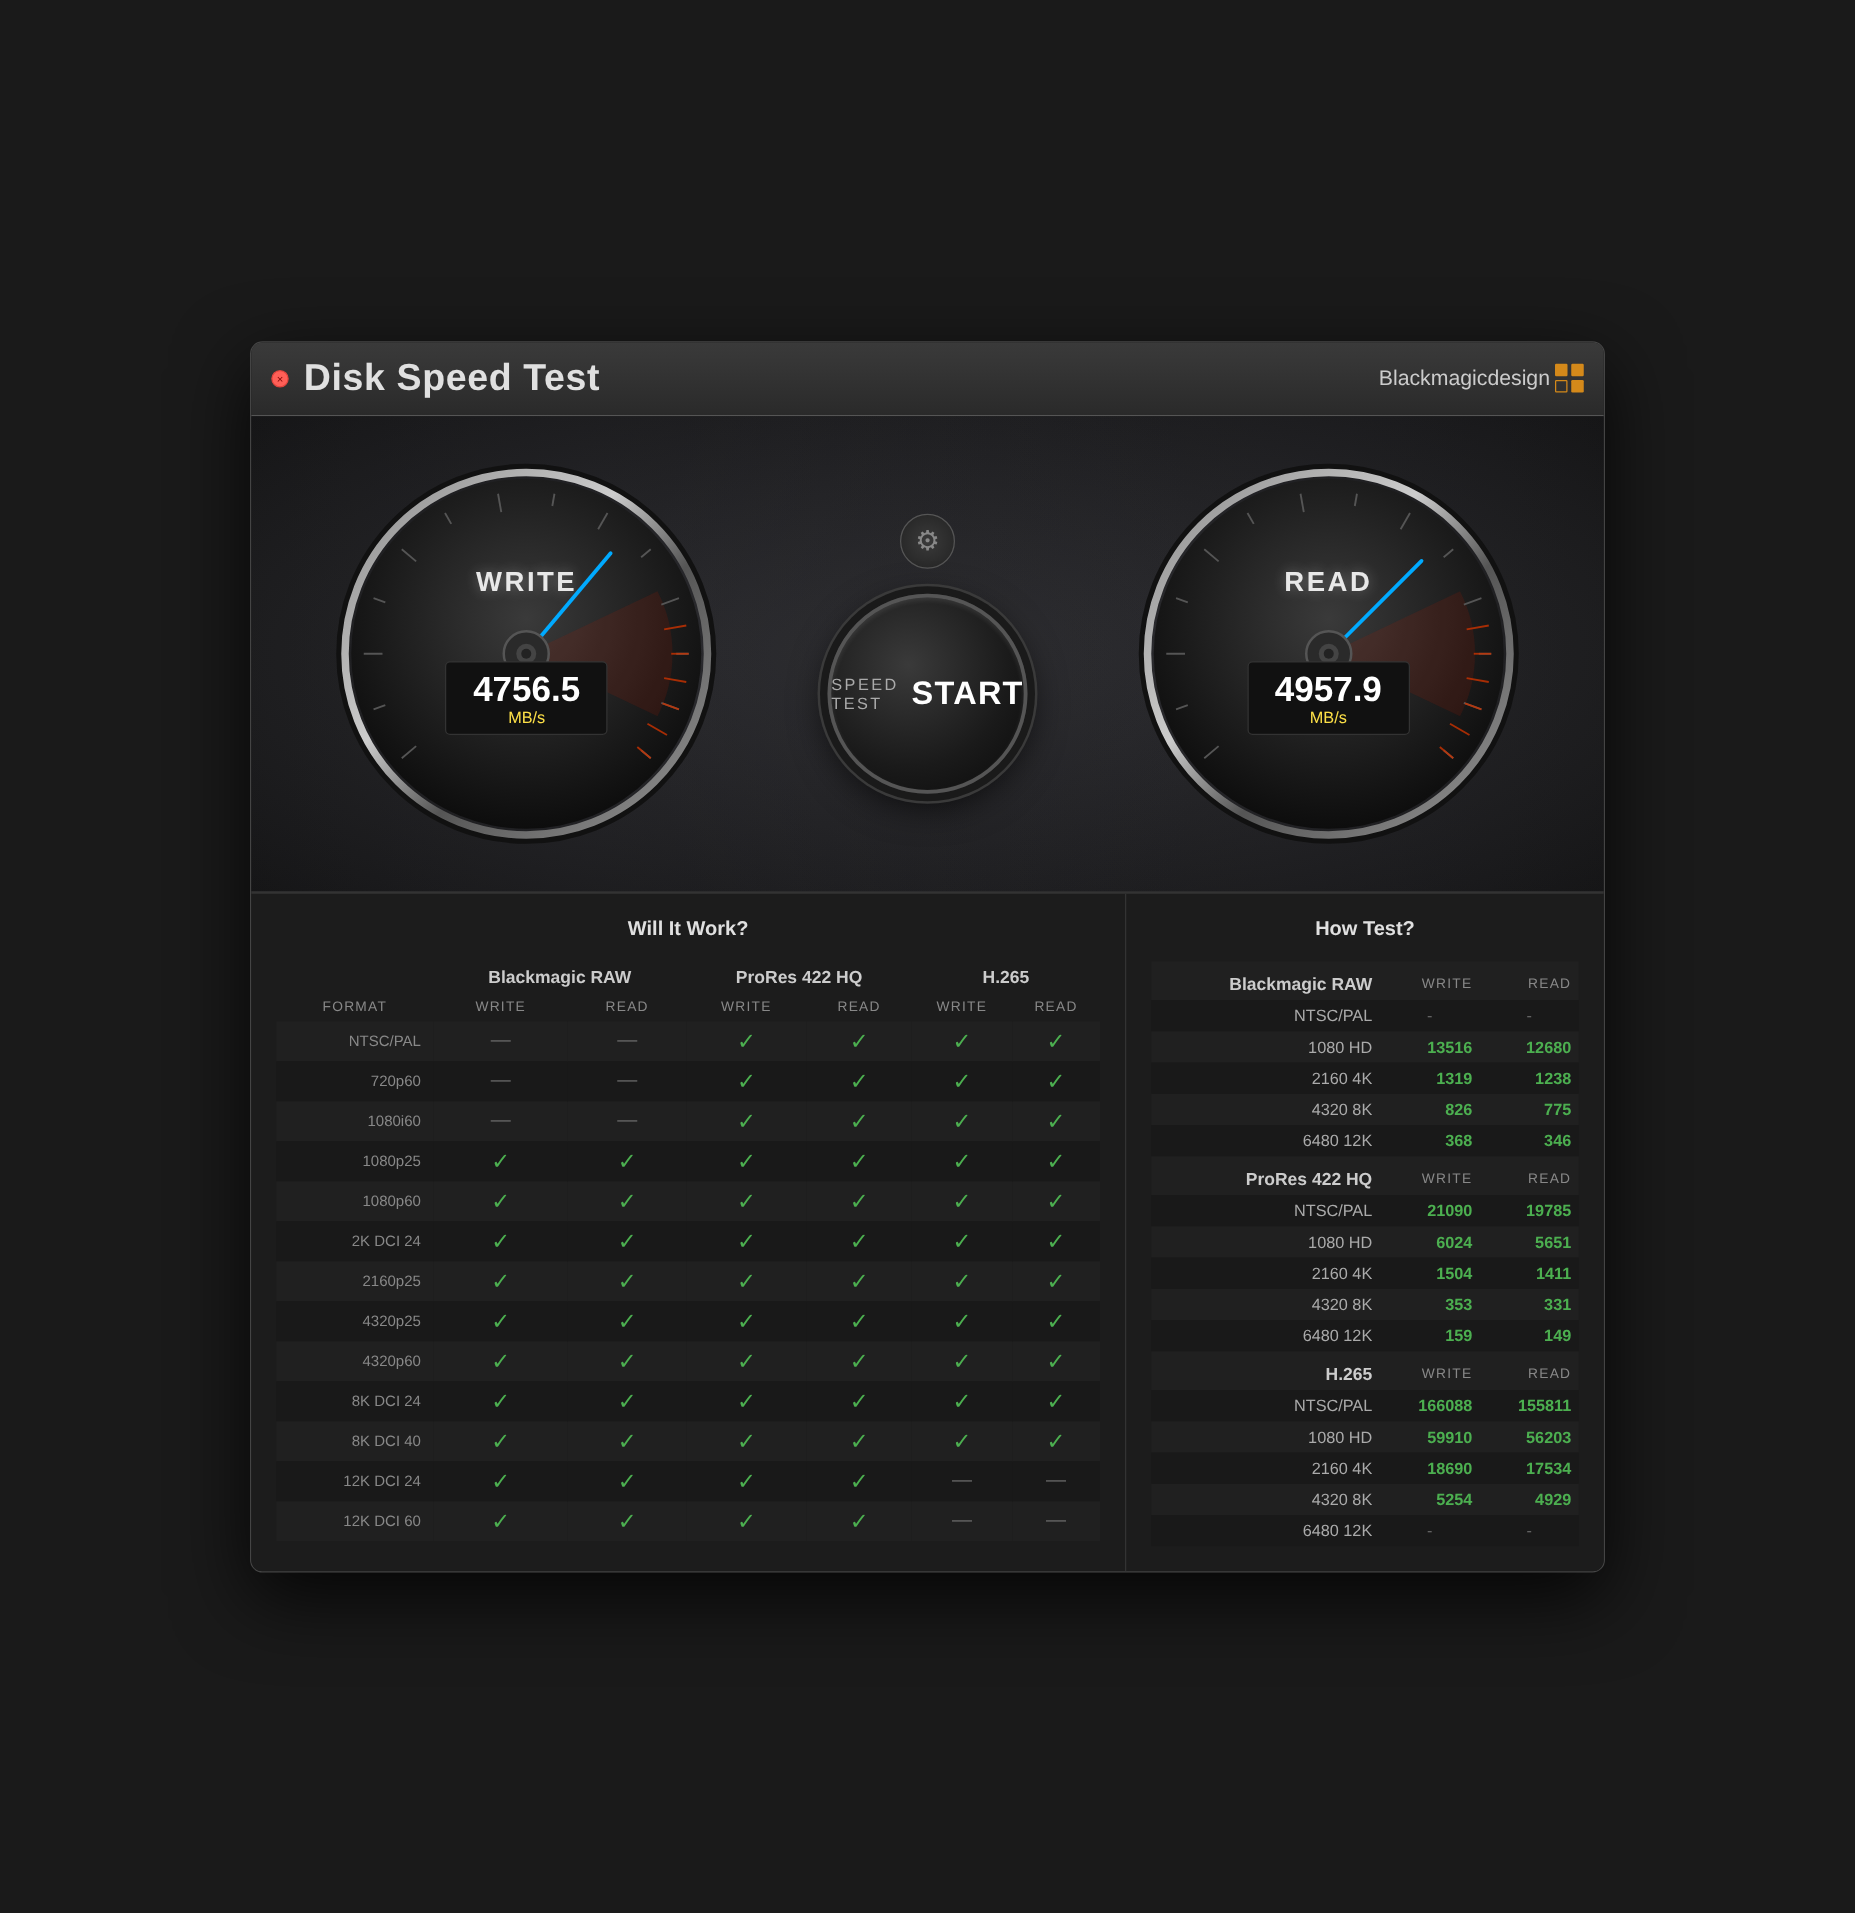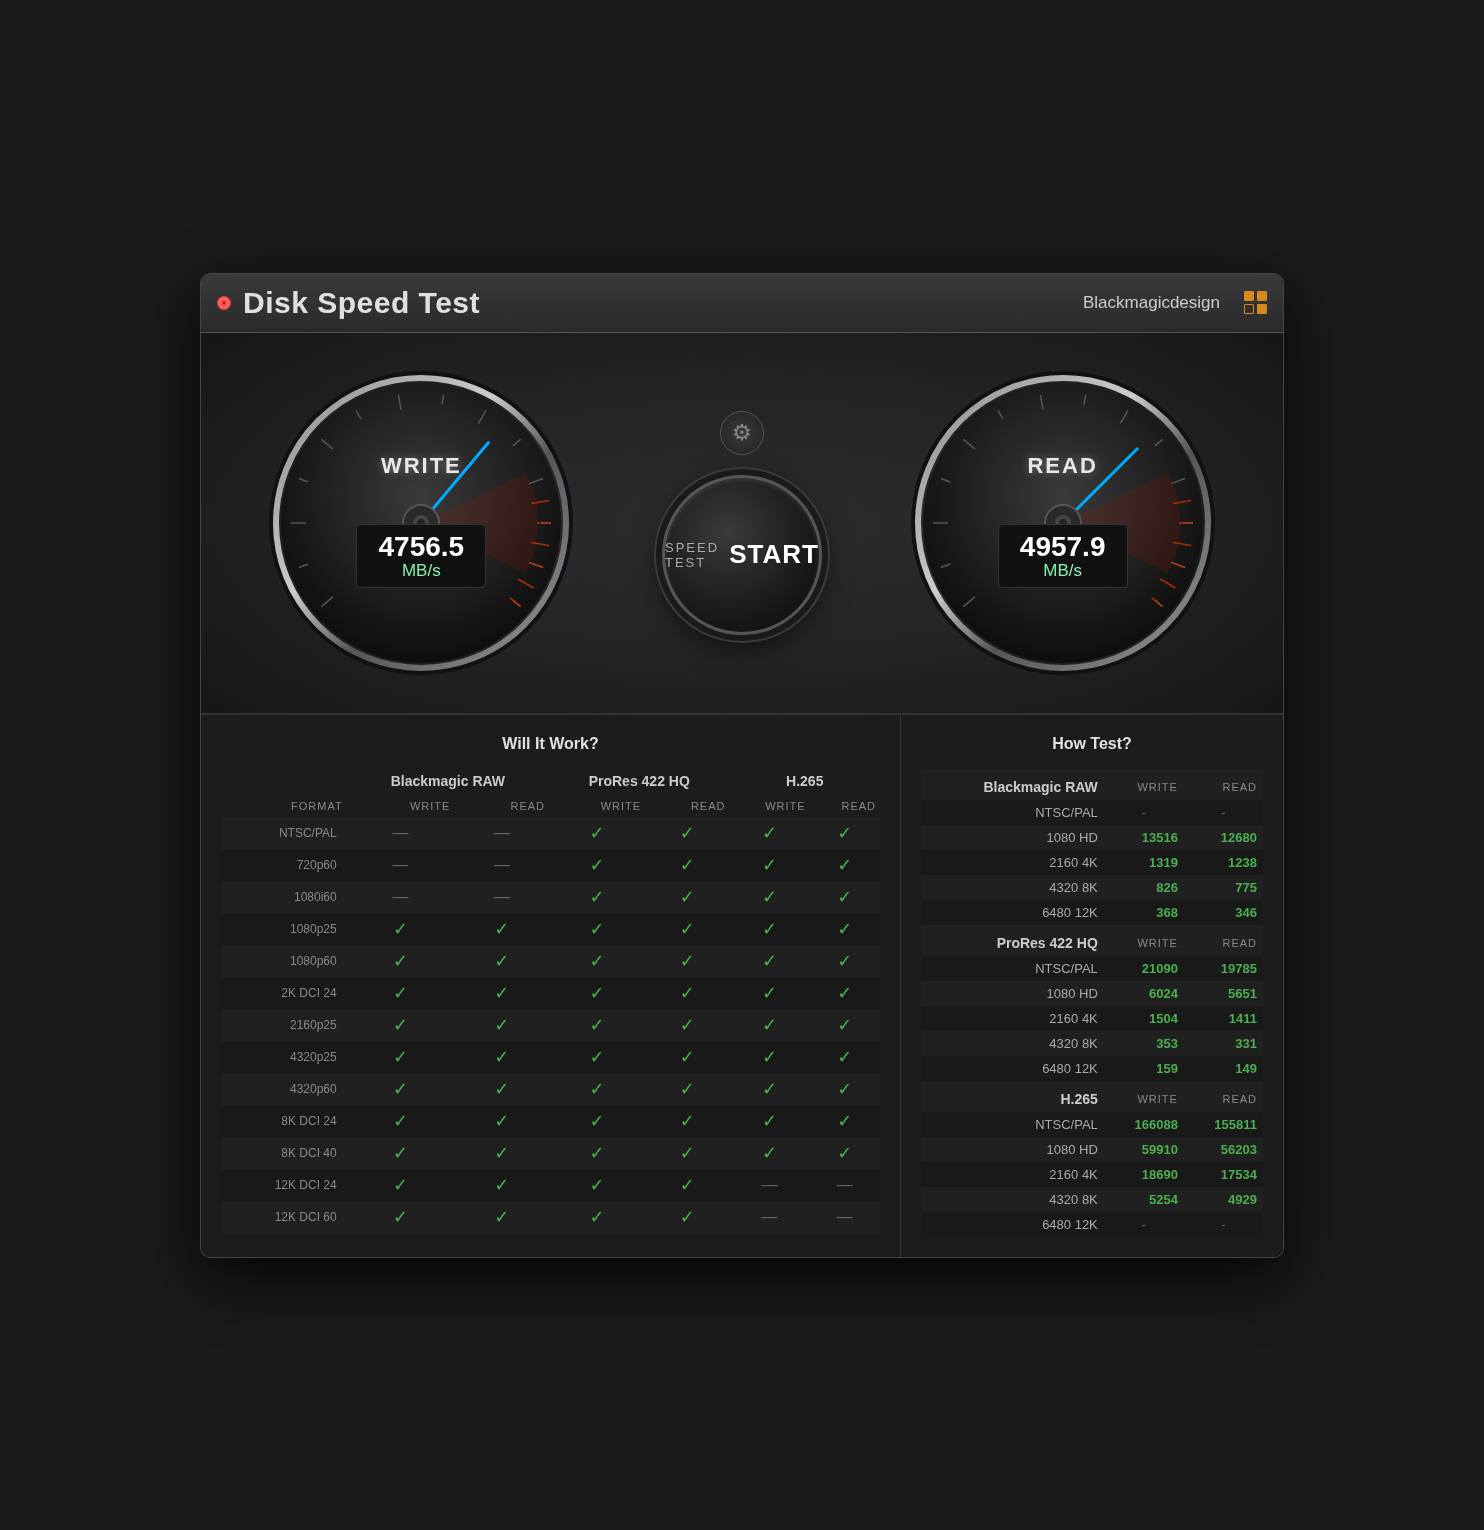--- a/index.html
+++ b/index.html
@@ -43,21 +43,21 @@
     }
     .app-title {
       font-size: 30px;
       font-weight: 700;
       color: #e0e0e0;
       letter-spacing: 0.5px;
     }
     .brand-logo {
       display: flex;
       align-items: center;
-      gap: 24px;
+      gap: 4px;
     }
     .brand-name {
       color: #ccc;
       font-size: 17px;
       font-weight: 400;
     }
     .brand-squares {
       display: grid;
       grid-template-columns: 1fr 1fr;
       gap: 3px;
@@ -120,22 +120,22 @@
       text-align: center;
       min-width: 130px;
     }
     .gauge-value {
       font-size: 28px;
       font-weight: 700;
       color: #ffffff;
       display: block;
     }
     .gauge-unit {
-      font-size: 17px;
-      color: #86efac;
+      font-size: 13px;
+      color: #fde047;
       display: block;
       margin-top: -2px;
     }
 
     
     .start-btn-area {
       display: flex;
       flex-direction: column;
       align-items: center;
       gap: 20px;
@@ -218,21 +218,20 @@
       font-weight: 700;
       padding-top: 4px;
       padding-bottom: 6px;
     }
     .wiw-table .sub-header th {
       color: #888;
       font-size: 11px;
       font-weight: 400;
       letter-spacing: 1px;
       text-transform: uppercase;
-      text-align: right;
     }
     .wiw-table td.format-label {
       text-align: right;
       padding-right: 10px;
       color: #888;
       font-size: 12px;
     }
     .wiw-table td.check-green {
       color: #4caf50;
       font-size: 18px;

